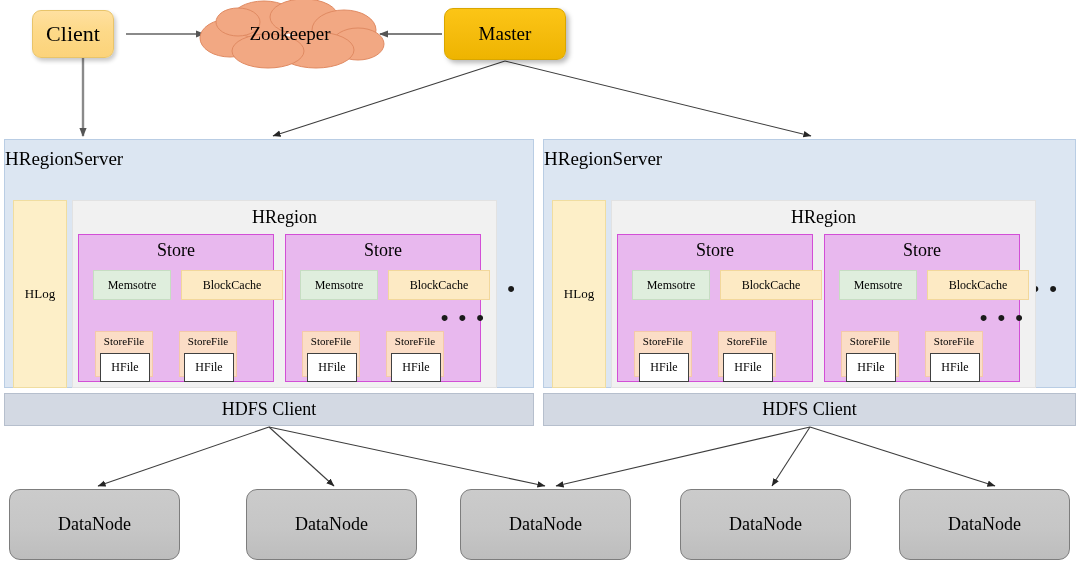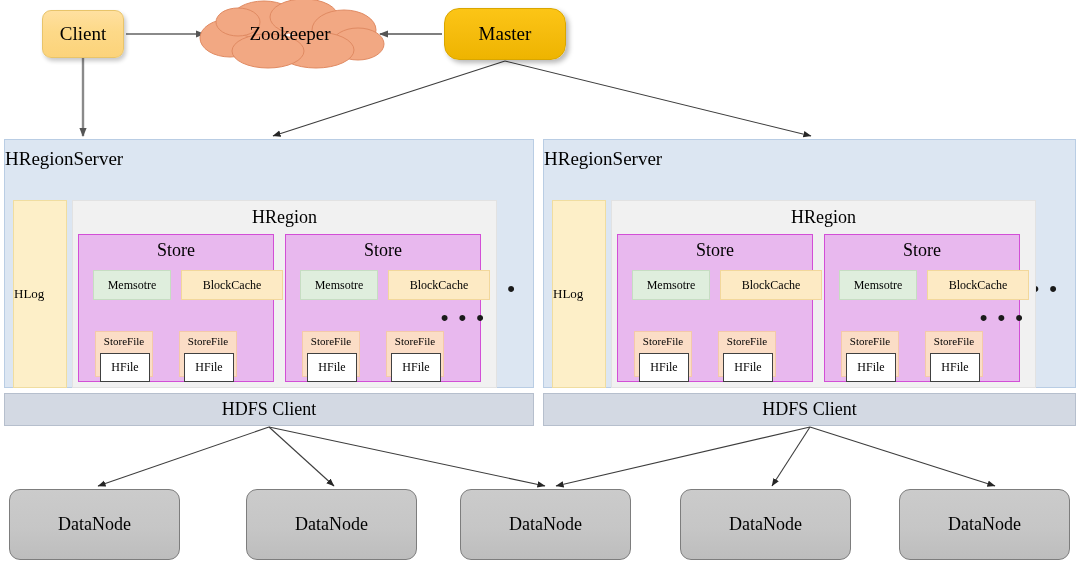--- a/index.html
+++ b/index.html
@@ -14,31 +14,31 @@
   svg.edges {
     position: absolute; left: 0; top: 0;
     width: 1080px; height: 564px;
     pointer-events: none; z-index: 5;
   }
 
   .node { position: absolute; display: flex; align-items: center; justify-content: center; }
 
   
   .client-box {
-    left: 42px; top: 10px; width: 82px; height: 48px;
+    left: 32px; top: 10px; width: 82px; height: 48px;
     border-radius: 9px;
     background: linear-gradient(180deg,#ffe0a0 0%, #fdd988 45%, #fcd37a 100%);
     border: 1px solid #e8c46a;
     box-shadow: 2px 3px 4px rgba(0,0,0,0.22);
-    font-size: 19px; color: #000;
+    font-size: 22px; color: #000;
     z-index: 10;
   }
   .master-box {
     left: 444px; top: 8px; width: 122px; height: 52px;
-    border-radius: 15px;
+    border-radius: 9px;
     background: linear-gradient(180deg,#fcc516 0%, #f5bc0d 50%, #eeb400 100%);
     border: 1px solid #d9a600;
     box-shadow: 3px 3px 5px rgba(0,0,0,0.28);
     font-size: 19px; color: #000;
     z-index: 10;
   }
   .zk-wrap { left: 192px; top: -2px; width: 196px; height: 72px; z-index: 9; }
   .zk-label {
     position: absolute; left: 0; top: 0; width: 196px; height: 72px;
     display: flex; align-items: center; justify-content: center;
@@ -54,21 +54,21 @@
   .hrs-left  { left: 4px;   width: 530px; }
   .hrs-right { left: 543px; width: 533px; }
   .hrs-title {
     position: absolute; left: 0; right: 0; top: 8px;
     text-align: left; font-size: 19px; color: #000;
   }
 
   .hlog {
     position: absolute; top: 200px; width: 54px; height: 188px;
     background: #fdefc8; border: 1px solid #f0dda0;
-    display: flex; align-items: center; justify-content: flex-start;
+    display: flex; align-items: center; justify-content: center;
     font-size: 13px; color: #000; z-index: 6;
   }
   .hlog-left  { left: 13px; }
   .hlog-right { left: 552px; }
 
   .hregion {
     position: absolute; top: 200px; height: 188px;
     background: #f1f1f1; border: 1px solid #e2e2e2; z-index: 6;
   }
   .hregion-left  { left: 72px;  width: 425px; }

